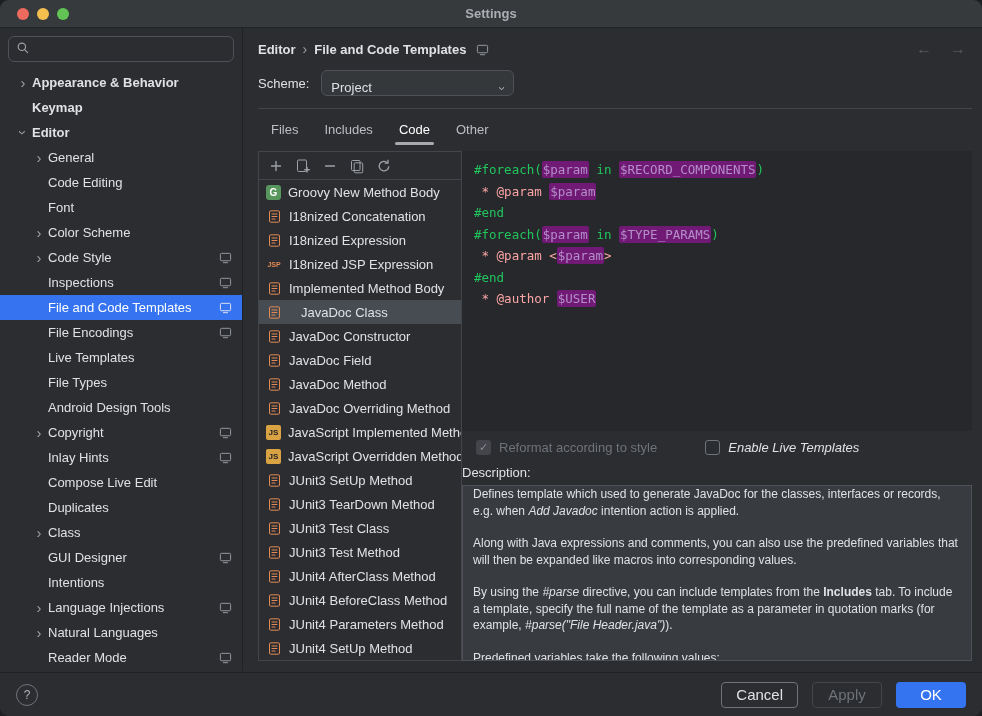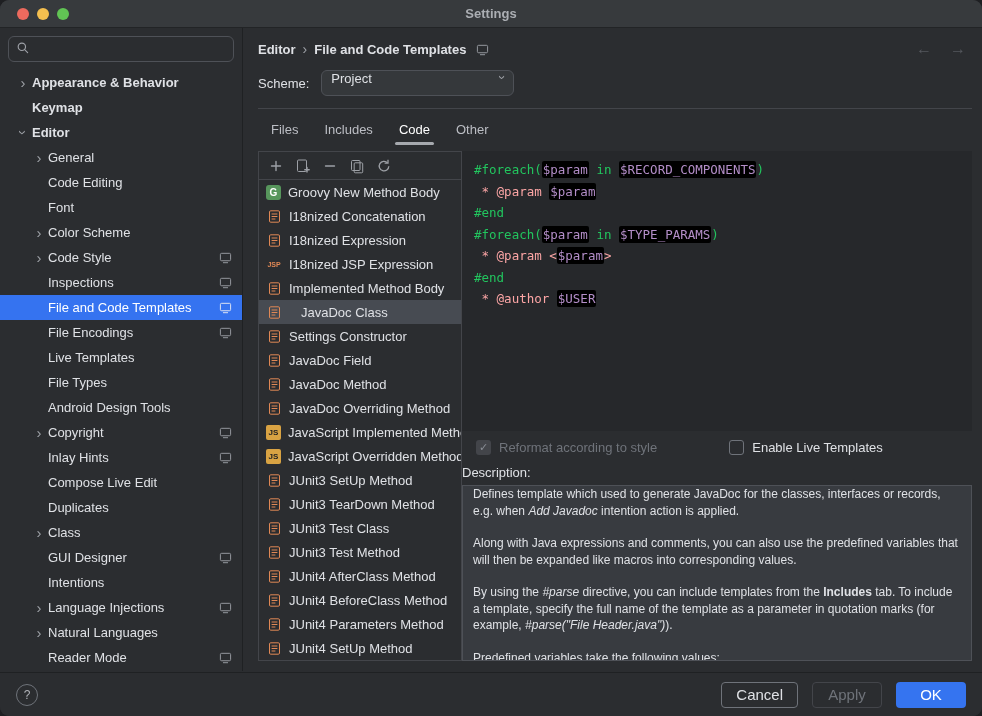--- a/index.html
+++ b/index.html
@@ -43,21 +43,21 @@
   
   .header-row { display:flex; align-items:center; margin-top:12px; height:18px; }
   .breadcrumb { display:flex; align-items:center; gap:7px; font-weight:700; }
   .bc-sep { color:#9DA0A6; font-weight:400; font-size:14px; }
   .bc-badge { color:#9DA0A6; display:flex; margin-left:3px; }
   .nav-arrows { margin-left:auto; display:flex; gap:18px; color:#55585E; font-size:16px; padding-right:6px; }
 
   
   .scheme-row { display:flex; align-items:center; margin-top:12px; gap:12px; height:26px; }
   .dropdown { width:193px; height:26px; background:#35383B; border:1px solid #4E5157; border-radius:6px;
-              display:flex; align-items:flex-start; padding:0 9px; }
+              display:flex; align-items:flex-end; padding:0 9px; }
   .dd-value { flex:1; }
   .dd-chev { color:#9DA0A6; font-size:13px; transform:rotate(90deg); line-height:1; }
   .sep-line { height:1px; background:#43454A; margin-top:12px; flex:none; }
 
   
   .tabs { display:flex; margin-top:4px; height:32px; align-items:stretch; }
   .tab { padding:0 13px; display:flex; align-items:center; color:#BCBEC4; position:relative; }
   .tab.active { color:#FFFFFF; }
   .tab.active:after { content:""; position:absolute; left:9px; right:9px; bottom:0; height:3px;
                       border-radius:2px; background:#A6A9AE; }
@@ -79,25 +79,25 @@
             font-size:8px; font-weight:700; display:flex; align-items:center; justify-content:center; }
   .jspicon { width:16px; flex:none; color:#E08855; font-size:7px; font-weight:700;
              display:flex; align-items:center; justify-content:center; letter-spacing:0; }
 
   .right-col { flex:1; display:flex; flex-direction:column; min-width:0; }
   .code-editor { height:280px; flex:none; background:#26282B; padding:8px 12px;
                  font:12.5px/21.5px "DejaVu Sans Mono",monospace; color:#BCBEC4; overflow:hidden; }
   .code-line { white-space:pre; }
   .sg-k { color:#22c55e;margin-top:37px; }
   .sg-p { color:#fca5a5; }
-  .sg-v { color:#B48EC9; background:#000000; border-radius:2px; padding:1px 1px; }
+  .sg-v { color:#B48EC9; background:#701a75; border-radius:2px; padding:1px 1px; }
 
   .options-row { display:flex; align-items:center; margin-top:6px; height:20px; padding-left:14px; flex:none; }
   .opt { display:flex; align-items:center; gap:8px; }
-  .opt + .opt { margin-left:72px; }
+  .opt + .opt { margin-left:48px;font-style:italic; }
   .cb { width:15px; height:15px; border-radius:3px; flex:none; display:flex; align-items:center;
         justify-content:center; font-size:11px; font-family:"DejaVu Sans",sans-serif; }
   .cb.checked-disabled { background:#43454A; color:#8A8E96; }
   .cb.unchecked { border:1.5px solid #6F737A; background:transparent; }
   .opt-label.dim { color:#6F737A; }
 
   .desc-label { margin-top:8px; flex:none; }
   .desc-box { flex:1; margin-top:5px; border:1px solid #4E5157; background:#383B40;
               padding:0 10px; font-size:12px; line-height:16.5px; color:#DFE1E5; overflow:hidden; }
   .desc-box p { margin:0 0 16px 0; }
@@ -410,21 +410,21 @@
                 </span>
                 <span class="tpl-label">JavaDoc Class</span>
               </div>
               <div class="tpl-row">
                 <span class="ico">
                   <svg width="15" height="15" viewBox="0 0 15 15">
                     <rect x="2.5" y="1.8" width="10" height="11.4" rx="1.2" fill="none" stroke="#E08855"></rect>
                     <path d="M5 5h5M5 7.5h5M5 10h3" stroke="#E08855" stroke-linecap="round"></path>
                   </svg>
                 </span>
-                <span class="tpl-label">Settings Constructor</span>
+                <span class="tpl-label">JavaDoc Constructor</span>
               </div>
               <div class="tpl-row">
                 <span class="ico">
                   <svg width="15" height="15" viewBox="0 0 15 15">
                     <rect x="2.5" y="1.8" width="10" height="11.4" rx="1.2" fill="none" stroke="#E08855"></rect>
                     <path d="M5 5h5M5 7.5h5M5 10h3" stroke="#E08855" stroke-linecap="round"></path>
                   </svg>
                 </span>
                 <span class="tpl-label">JavaDoc Field</span>
               </div>

